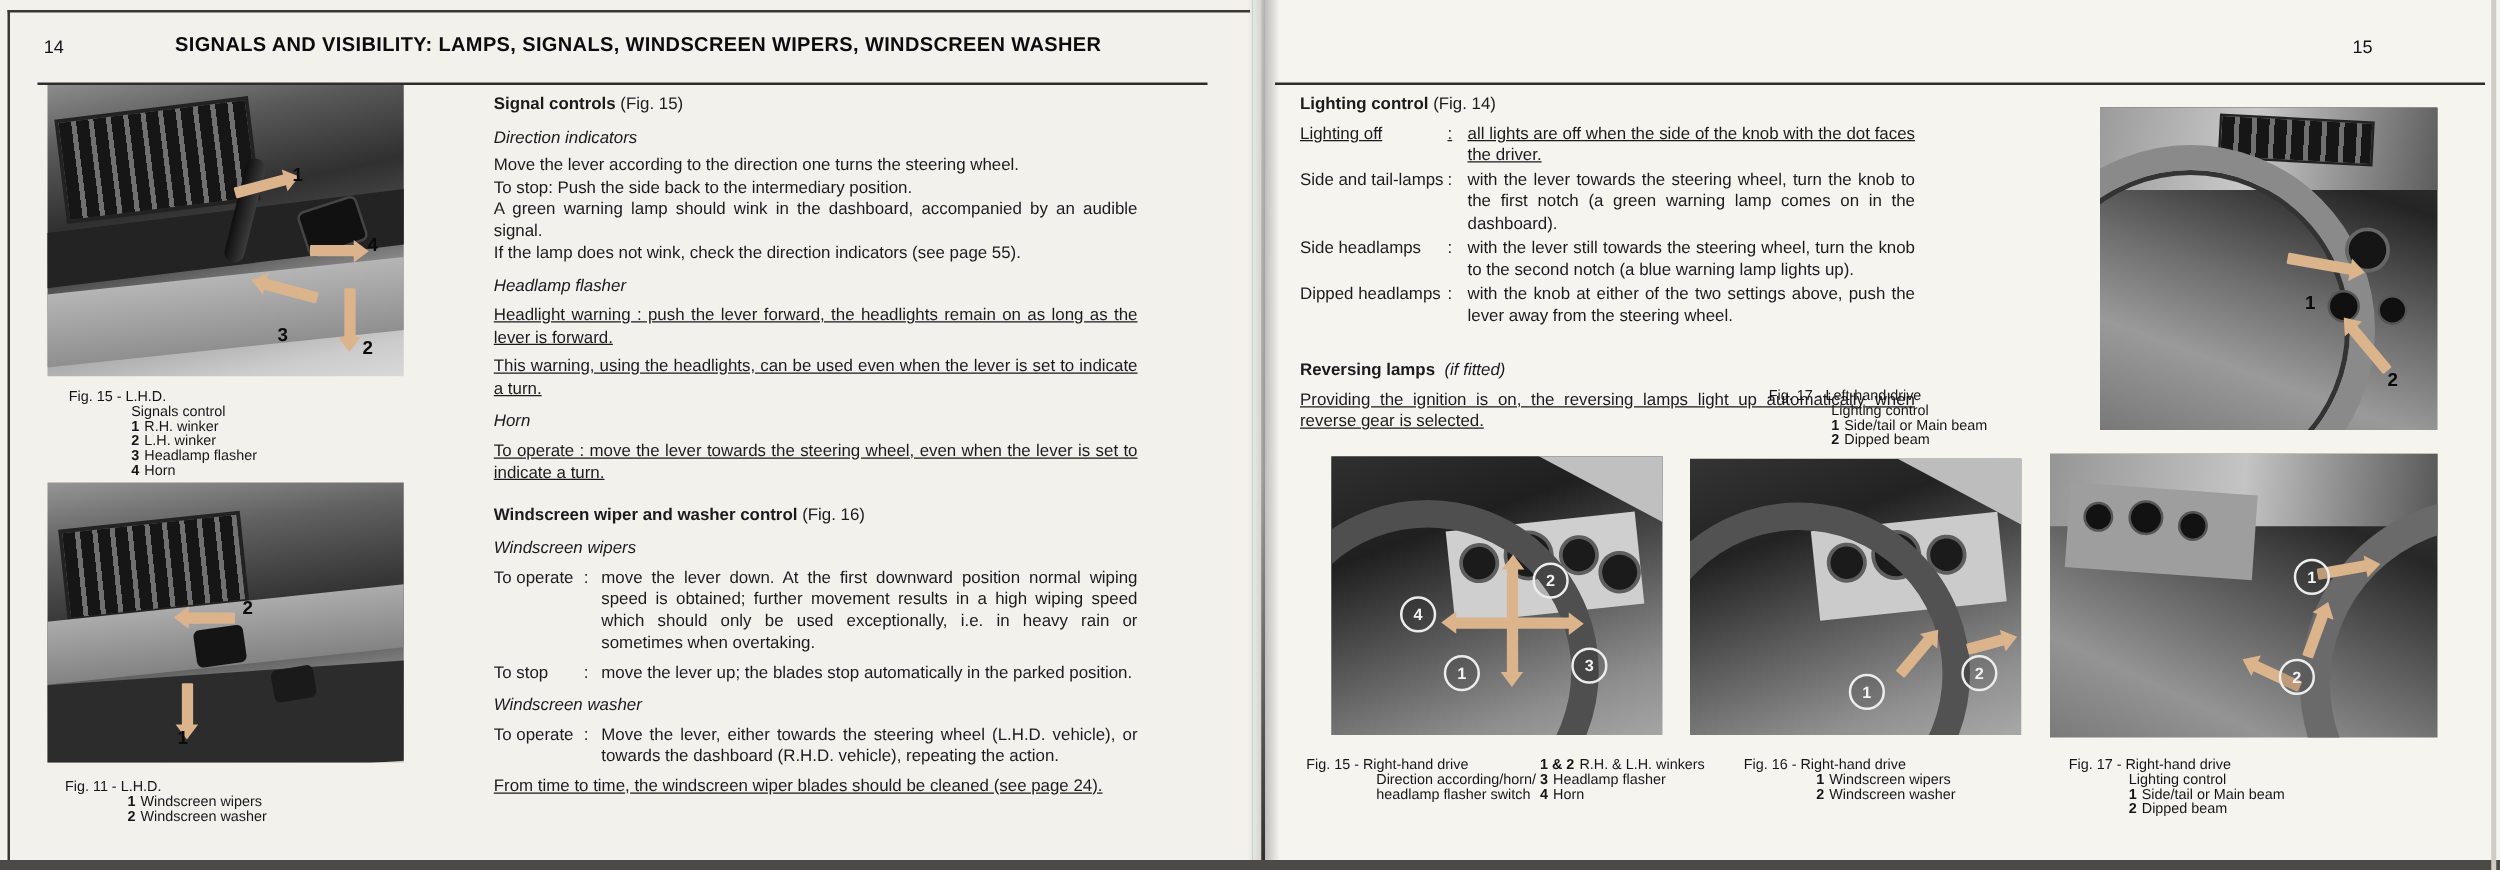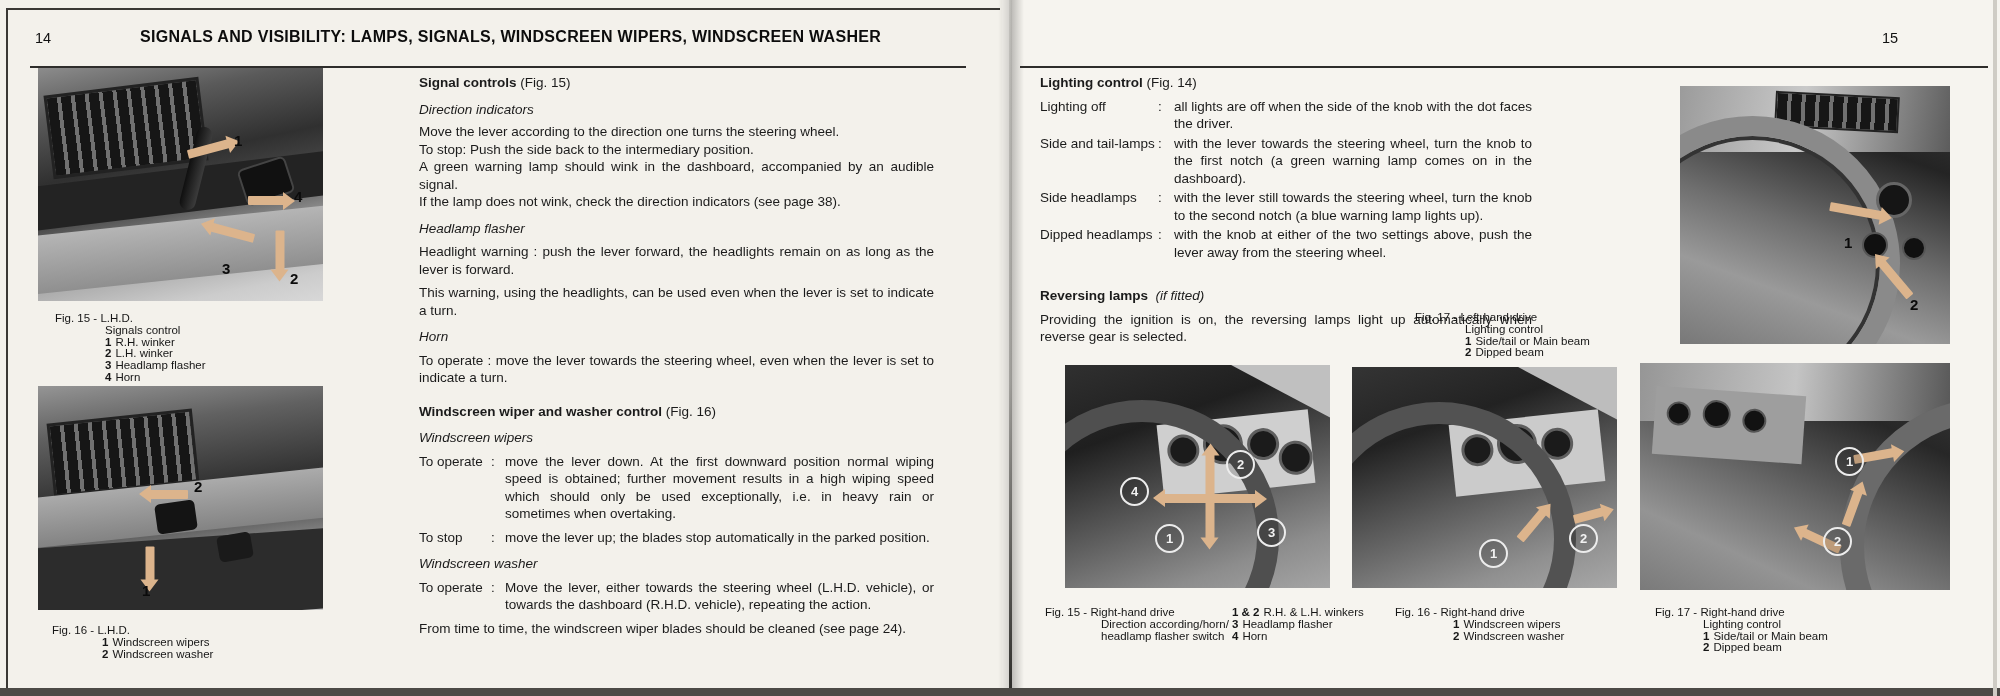--- a/index.html
+++ b/index.html
@@ -18,21 +18,21 @@
 
   .pagenum{position:absolute;font-size:14.5px;color:#111;}
   .headline{position:absolute;font-weight:bold;font-size:16px;letter-spacing:.3px;color:#0c0c0c;white-space:nowrap;}
   .rule{position:absolute;height:2px;background:#2e2d2b;}
 
   .tcol{position:absolute;font-size:13.5px;line-height:17.5px;text-align:justify;color:#1b1b1b;}
   .h{margin:0;}
   .h b{font-weight:bold;}
   .sub{font-style:italic;margin:9px 0 5px;}
   .p{margin:0;}
-  .sp{margin-top:6px;}
+  .sp{margin-top:6px;text-decoration:underline;}
   .gap{margin-top:16px;}
   .row{display:grid;margin-top:6px;}
   .gl{grid-template-columns:72px 14px 1fr;}
   .gr{grid-template-columns:118px 16px 1fr;}
   .row .d{text-align:justify;}
 
   .cap{position:absolute;font-size:11.5px;line-height:11.8px;color:#161616;white-space:nowrap;}
   .cap .ind{padding-left:50px;}
   .cap b{font-weight:bold;margin-right:4px;}
 
@@ -99,32 +99,32 @@
     <div class="shape" style="left:-12px;top:152px;width:320px;height:80px;background:#2c2c2c;transform:rotate(-4deg);"></div>
     <div class="shape" style="left:118px;top:116px;width:40px;height:30px;background:#141414;border-radius:5px;transform:rotate(-8deg);"></div>
     <div class="shape" style="left:180px;top:148px;width:34px;height:26px;background:#1a1a1a;border-radius:5px;transform:rotate(-10deg);"></div>
     <div class="arr" style="left:150px;top:104px;width:38px;transform:rotate(180deg);"></div>
     <div class="pnum" style="left:156px;top:92px;">2</div>
     <div class="arr" style="left:112px;top:156px;width:34px;transform:rotate(90deg);"></div>
     <div class="pnum" style="left:104px;top:196px;">1</div>
   </div>
 
   <div class="cap" style="left:52px;top:625px;">
-    <div>Fig. 16 - L.H.D.</div>
+    <div>Fig. 11 - L.H.D.</div>
     <div class="ind"><b>1</b><span>Windscreen wipers</span></div>
     <div class="ind"><b>2</b><span>Windscreen washer</span></div>
   </div>
 
-  <div class="tcol" style="left:395px;top:74px;width:515px;margin-left:24px;">
+  <div class="tcol" style="left:395px;top:74px;width:515px;">
     <div class="h"><b>Signal controls</b> <span>(Fig. 15)</span></div>
     <div class="sub">Direction indicators</div>
     <div class="p">Move the lever according to the direction one turns the steering wheel.</div>
     <div class="p">To stop: Push the side back to the intermediary position.</div>
     <div class="p">A green warning lamp should wink in the dashboard, accompanied by an audible signal.</div>
-    <div class="p">If the lamp does not wink, check the direction indicators (see page 38).</div>
+    <div class="p">If the lamp does not wink, check the direction indicators (see page 55).</div>
     <div class="sub">Headlamp flasher</div>
     <div class="p sp">Headlight warning : push the lever forward, the headlights remain on as long as the lever is forward.</div>
     <div class="p sp">This warning, using the headlights, can be used even when the lever is set to indicate a turn.</div>
     <div class="sub">Horn</div>
     <div class="p sp">To operate : move the lever towards the steering wheel, even when the lever is set to indicate a turn.</div>
 
     <div class="h gap"><b>Windscreen wiper and washer control</b> <span>(Fig. 16)</span></div>
     <div class="sub">Windscreen wipers</div>
     <div class="row gl">
       <span class="t">To operate</span>

